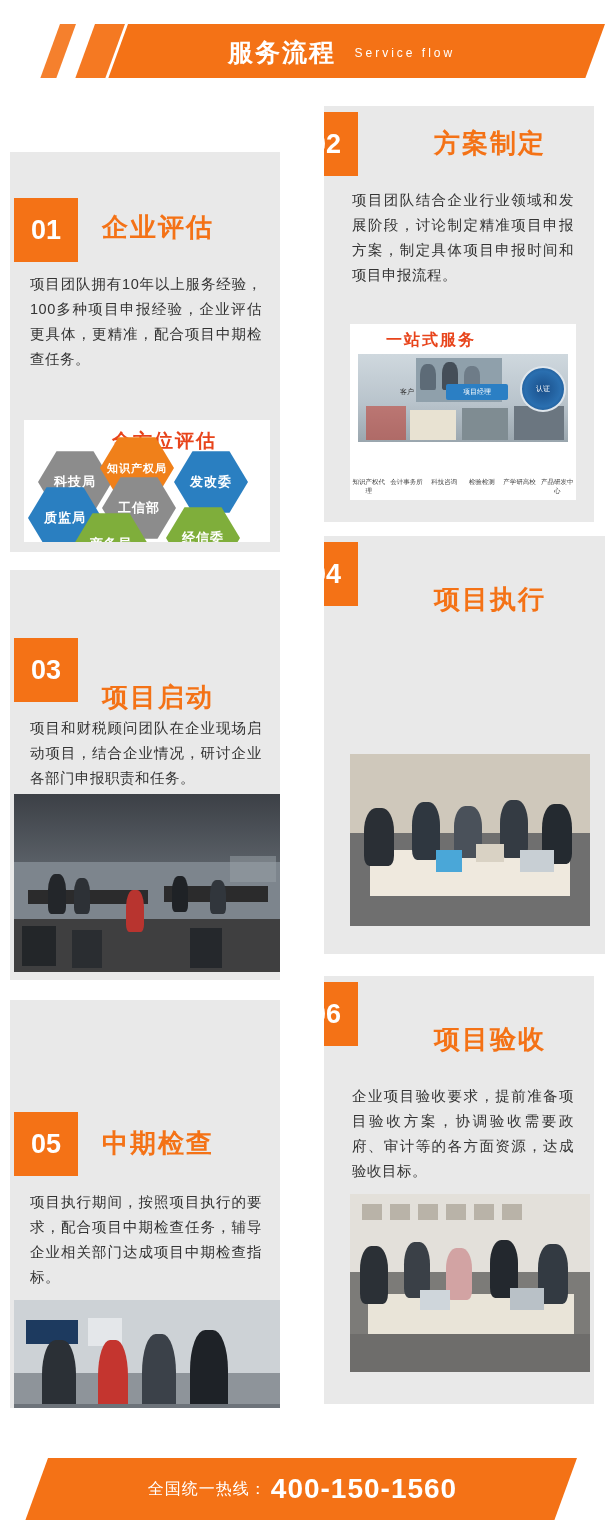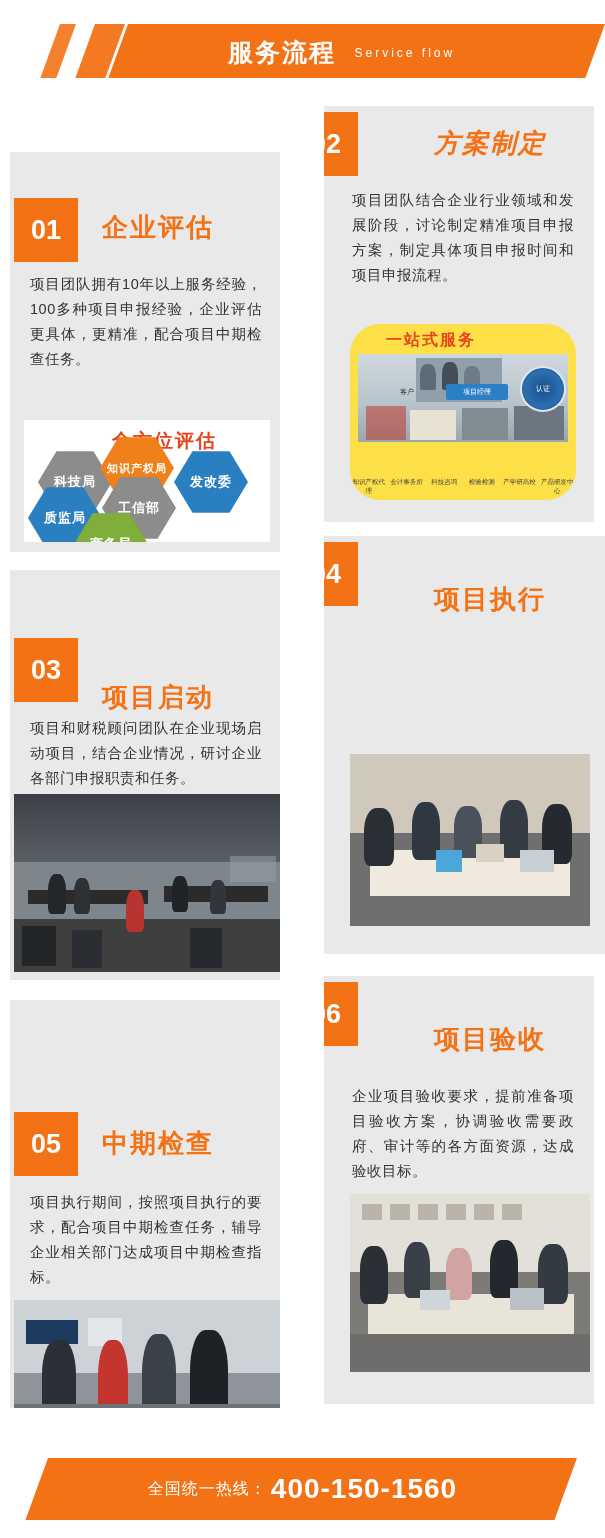--- a/index.html
+++ b/index.html
@@ -77,21 +77,21 @@
   }
 
   
   .photo{position:absolute;overflow:hidden;background:#9aa3ad;}
   .photo .sky{position:absolute;left:0;top:0;width:100%;height:38%;}
   .photo .floor{position:absolute;left:0;bottom:0;width:100%;height:30%;}
   .ph-fig{position:absolute;border-radius:40% 40% 18% 18%;}
   .ph-rect{position:absolute;}
 
   
-  .onestop{position:absolute;background:#fde047;overflow:hidden;border-radius:30px;}
+  .onestop{position:absolute;background:#ffffff;overflow:hidden;}
   .os-title{position:absolute;left:36px;top:6px;color:#e8441b;font-weight:bold;font-size:16px;letter-spacing:2px;}
   .os-center{
     position:absolute;left:96px;top:60px;width:62px;height:16px;background:#2b7fc4;
     color:#fff;font-size:7px;display:flex;align-items:center;justify-content:center;border-radius:2px;
   }
   .os-cust{
     position:absolute;left:44px;top:62px;width:26px;height:12px;color:#333;font-size:7px;
     display:flex;align-items:center;justify-content:center;
   }
   .os-seal{
@@ -145,26 +145,27 @@
       <div class="card-body" style="left:20px;top:120px;width:232px;">项目团队拥有10年以上服务经验，100多种项目申报经验，企业评估更具体，更精准，配合项目中期检查任务。</div>
 
       <div class="assess" style="left:14px;top:268px;width:246px;height:122px;">
         <div class="assess-title">全方位评估</div>
         <div class="hex" style="left:14px;top:30px;background:#8c8c8c;">科技局</div>
         <div class="hex" style="left:76px;top:16px;background:#f0801a;font-size:11px;line-height:13px;text-align:center;">知识产权局</div>
         <div class="hex" style="left:150px;top:30px;background:#2a7fc1;">发改委</div>
         <div class="hex" style="left:4px;top:66px;background:#2a7fc1;">质监局</div>
         <div class="hex" style="left:78px;top:56px;background:#8c8c8c;">工信部</div>
         <div class="hex" style="left:50px;top:92px;background:#7fae3b;">商务局</div>
+        <div class="hex" style="left:142px;top:86px;background:#7fae3b;">经信委</div>
       </div>
       <div class="badge" style="left:4px;top:46px;">01</div>
     </div>
 
     <div class="card" style="left:324px;top:10px;width:270px;height:416px;">
-      <div class="card-title" style="left:110px;top:20px;font-style:italic;">方案制定</div>
+      <div class="card-title" style="left:110px;top:20px;">方案制定</div>
       <div class="card-body" style="left:28px;top:82px;width:222px;">项目团队结合企业行业领域和发展阶段，讨论制定精准项目申报方案，制定具体项目申报时间和项目申报流程。</div>
 
       <div class="onestop" style="left:26px;top:218px;width:226px;height:176px;">
         <div class="os-title">一站式服务</div>
         <div style="position:absolute;left:8px;top:30px;width:210px;height:88px;background:
              linear-gradient(180deg,#cfd8de 0%,#b9c4cc 55%,#9aa6ae 100%);">
           <div style="position:absolute;left:58px;top:4px;width:86px;height:44px;background:#8fa0ab;"></div>
           <div style="position:absolute;left:62px;top:10px;width:16px;height:26px;background:#5d6b77;border-radius:40% 40% 10% 10%;"></div>
           <div style="position:absolute;left:84px;top:8px;width:16px;height:28px;background:#444e58;border-radius:40% 40% 10% 10%;"></div>
           <div style="position:absolute;left:106px;top:12px;width:16px;height:24px;background:#6e7c88;border-radius:40% 40% 10% 10%;"></div>

